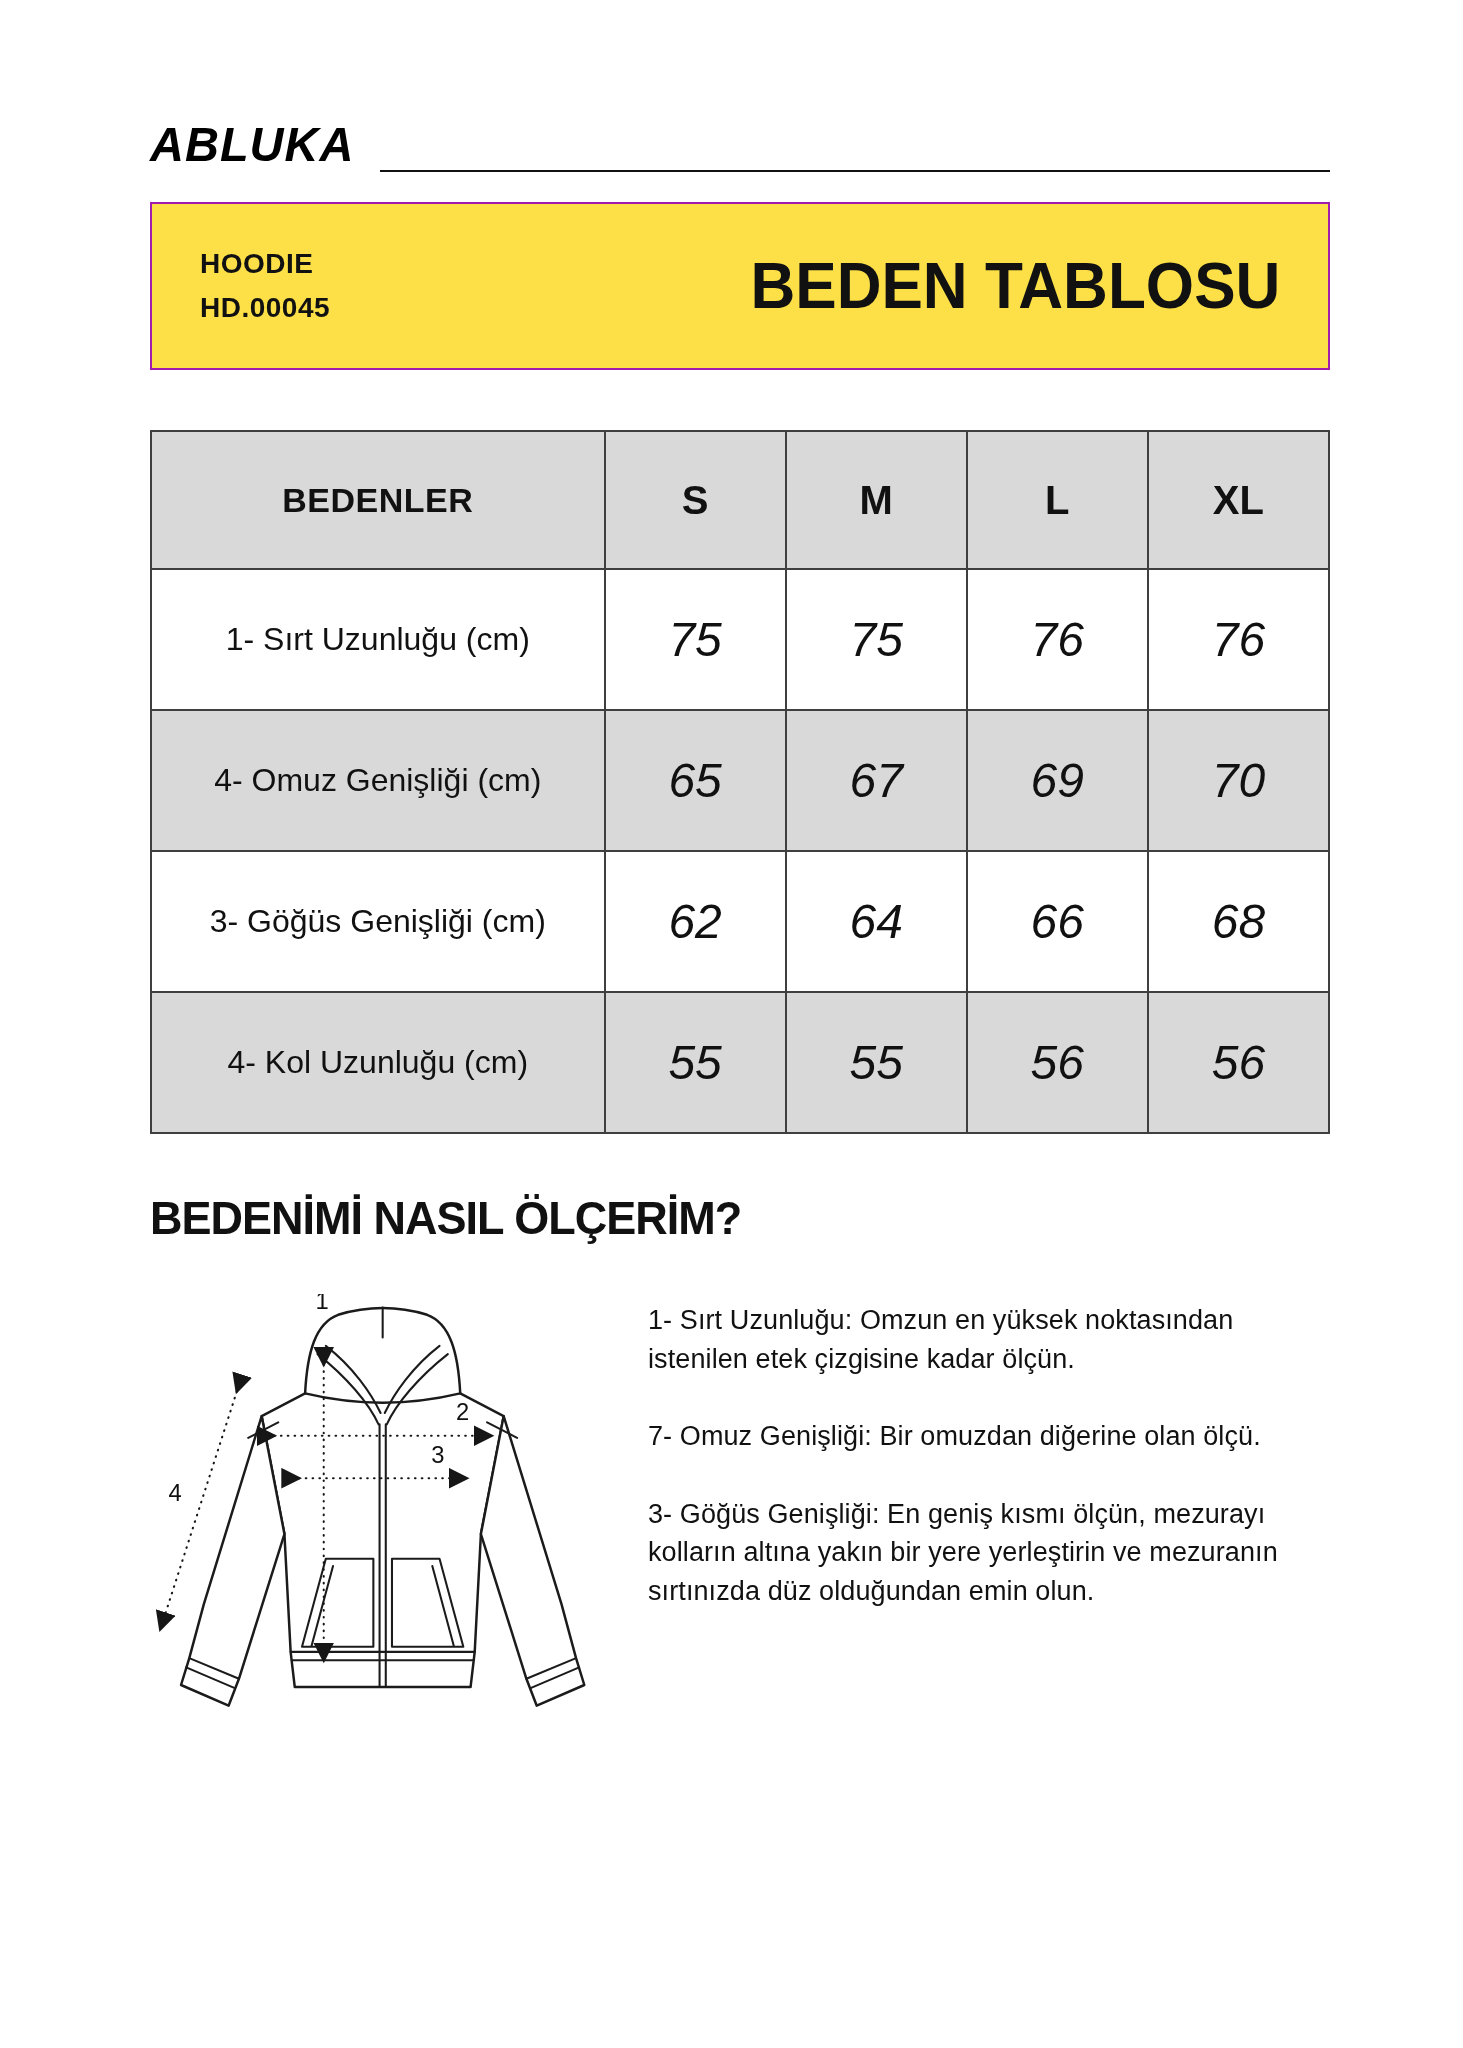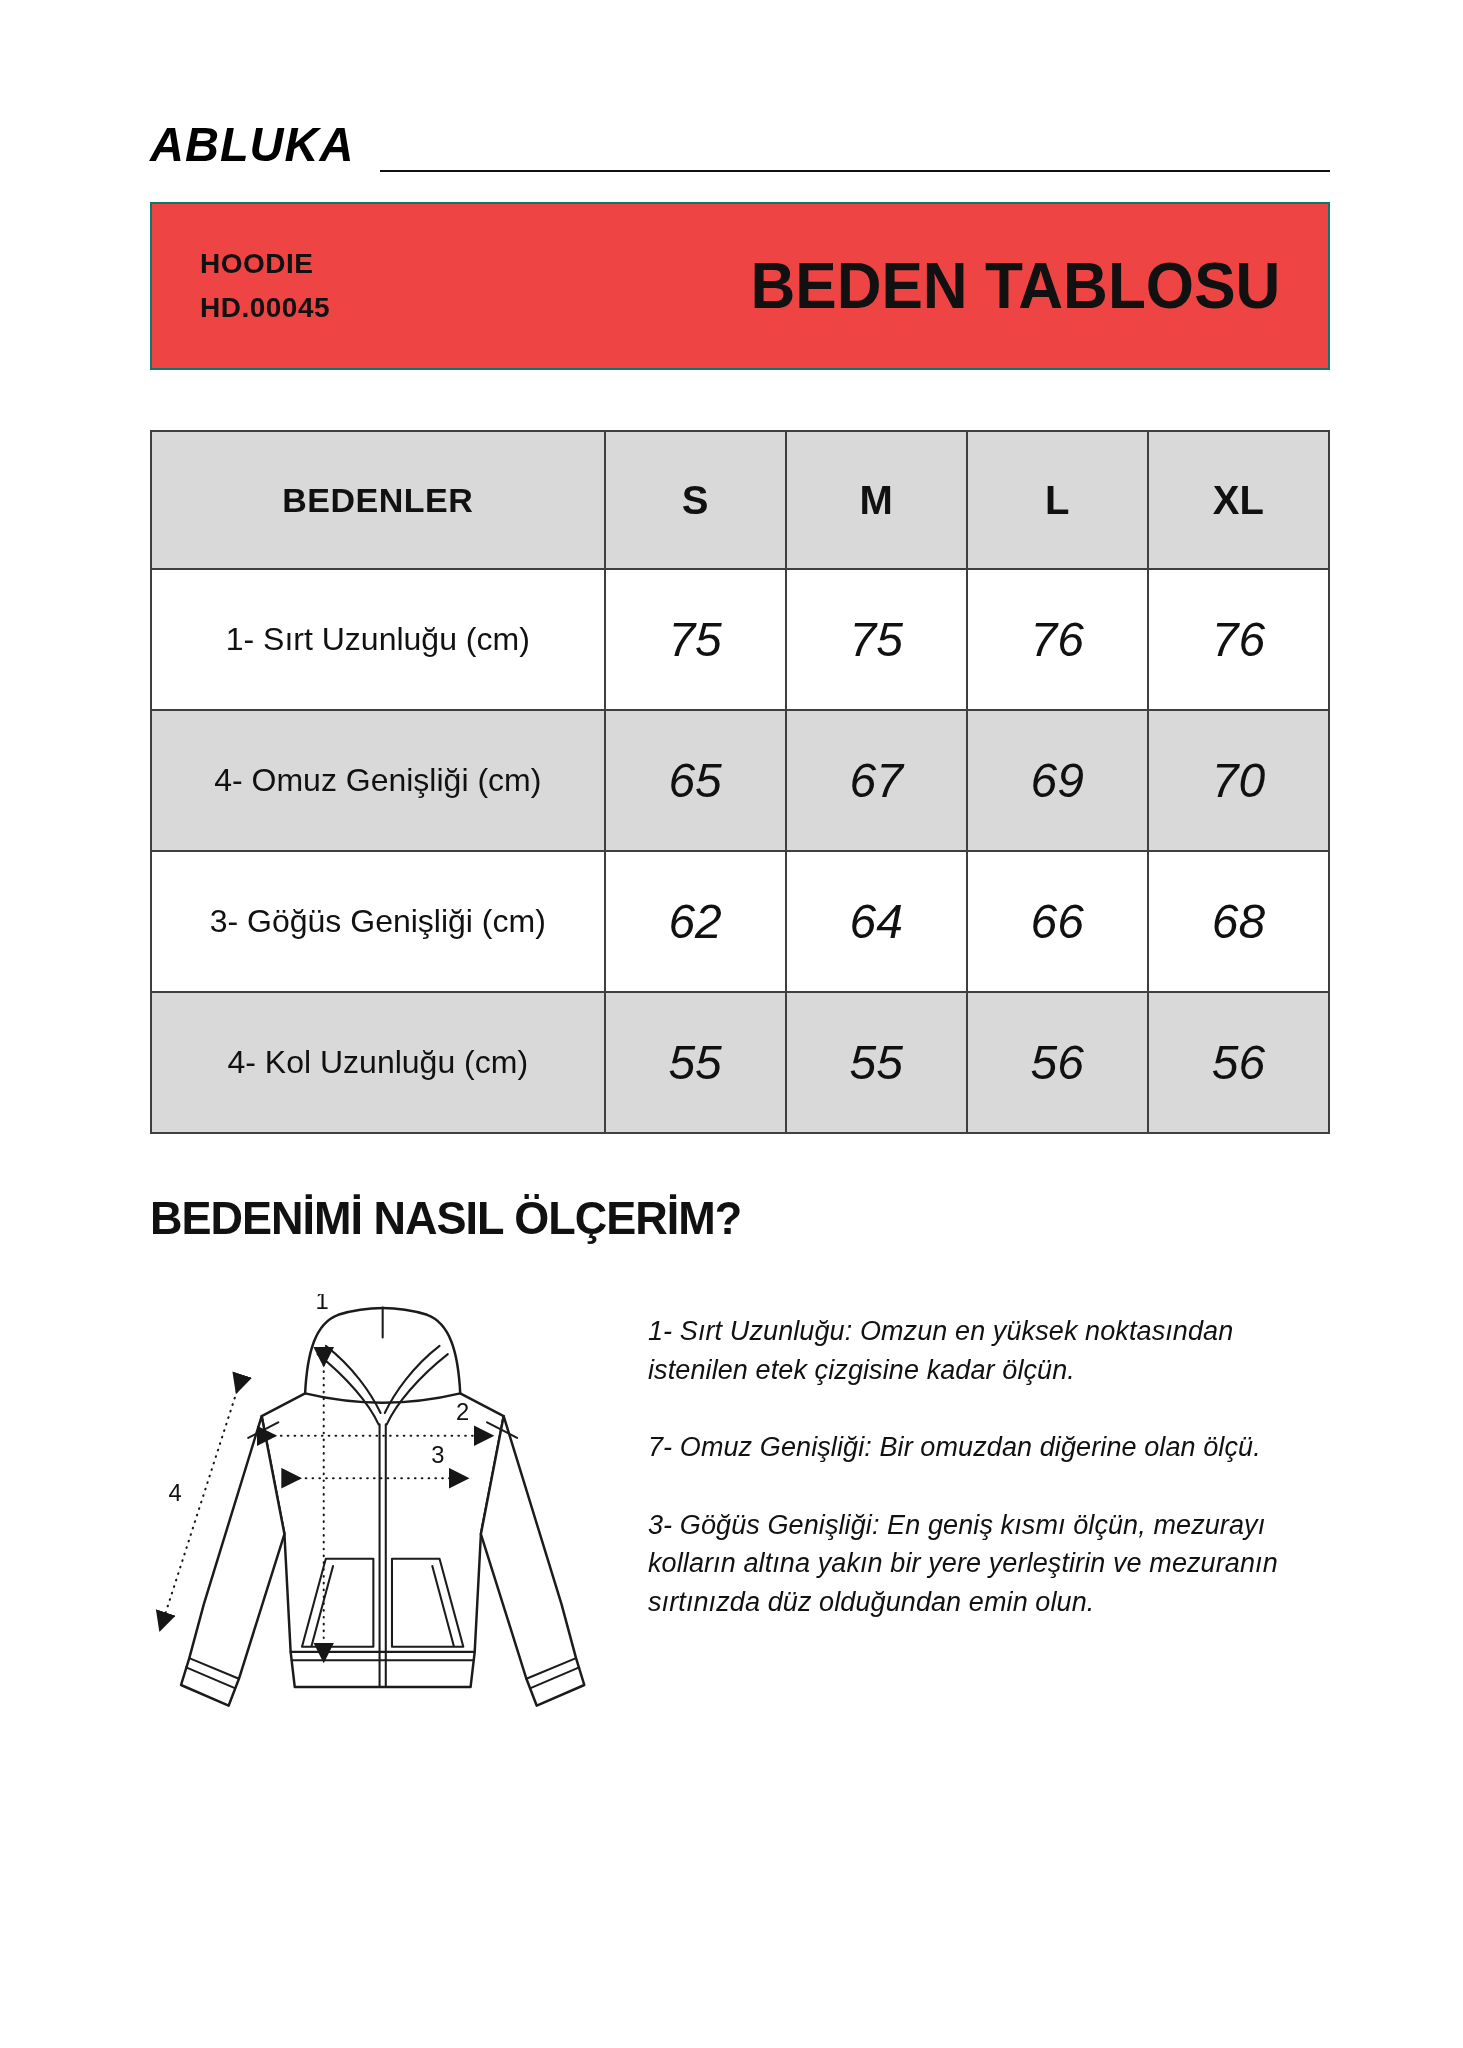--- a/index.html
+++ b/index.html
@@ -7,21 +7,21 @@
   .page{position:relative;width:1463px;height:2048px;overflow:hidden;background:#fff;}
   .content{position:absolute;left:150px;top:120px;width:1180px;}
 
   
   .logo-row{display:flex;align-items:flex-end;height:52px;}
   .logo-text{font-size:47px;font-weight:700;font-style:italic;letter-spacing:1px;
              transform:scaleY(1.02);white-space:nowrap;color:#000;}
   .logo-rule{flex:1;height:0;border-top:2px solid #111;margin-left:26px;}
 
   
-  .header-box{margin-top:30px;height:168px;border:2px solid #0f766e;background:#ef4444;
+  .header-box{margin-top:30px;height:168px;border:2px solid #a21caf;background:#fde047;
               display:flex;align-items:center;justify-content:space-between;
               padding:0 48px;box-sizing:border-box;}
   .product-block{line-height:1.0;}
   .product-name{font-size:28px;font-weight:700;letter-spacing:.5px;margin-bottom:16px;}
   .product-code{font-size:28px;font-weight:700;letter-spacing:.5px;}
   .sheet-title{font-size:64px;font-weight:700;letter-spacing:0;transform:scaleX(.97);
                transform-origin:right center;white-space:nowrap;}
 
   
   table.size-table{margin-top:60px;width:1180px;border-collapse:collapse;table-layout:fixed;}
@@ -34,21 +34,21 @@
   .th-size{font-size:40px;font-weight:700;}
   .row-label{font-size:32px;font-weight:400;}
   .cell-val{font-size:48px;font-weight:400;font-style:italic;}
 
   
   .measure-heading{margin-top:58px;font-size:45px;font-weight:700;letter-spacing:-1px;
                    transform:scaleY(1.04);transform-origin:left center;}
   .measure-row{display:flex;margin-top:50px;align-items:flex-start;}
   .diagram-wrap{width:460px;flex:0 0 460px;}
   .instructions{flex:1;padding-left:38px;padding-top:6px;}
-  .instructions p{font-size:27px;line-height:1.43;margin:12px 0 39px 0;letter-spacing:.1px;font-style:italic;}
+  .instructions p{font-size:27px;line-height:1.43;margin:1px 0 39px 0;letter-spacing:.1px;}
 
   svg .outline{fill:#ffffff;stroke:#1b1b1b;stroke-width:2.4;stroke-linejoin:round;}
   svg .detail{fill:none;stroke:#1b1b1b;stroke-width:2;stroke-linejoin:round;stroke-linecap:round;}
   svg .dotted{fill:none;stroke:#161616;stroke-width:2;stroke-dasharray:0.6 6;stroke-linecap:round;}
   svg .dim-label{font-family:"Liberation Sans","DejaVu Sans",sans-serif;font-size:23px;fill:#111;}
 </style>
 </head>
 <body>
 
 <div class="page">

